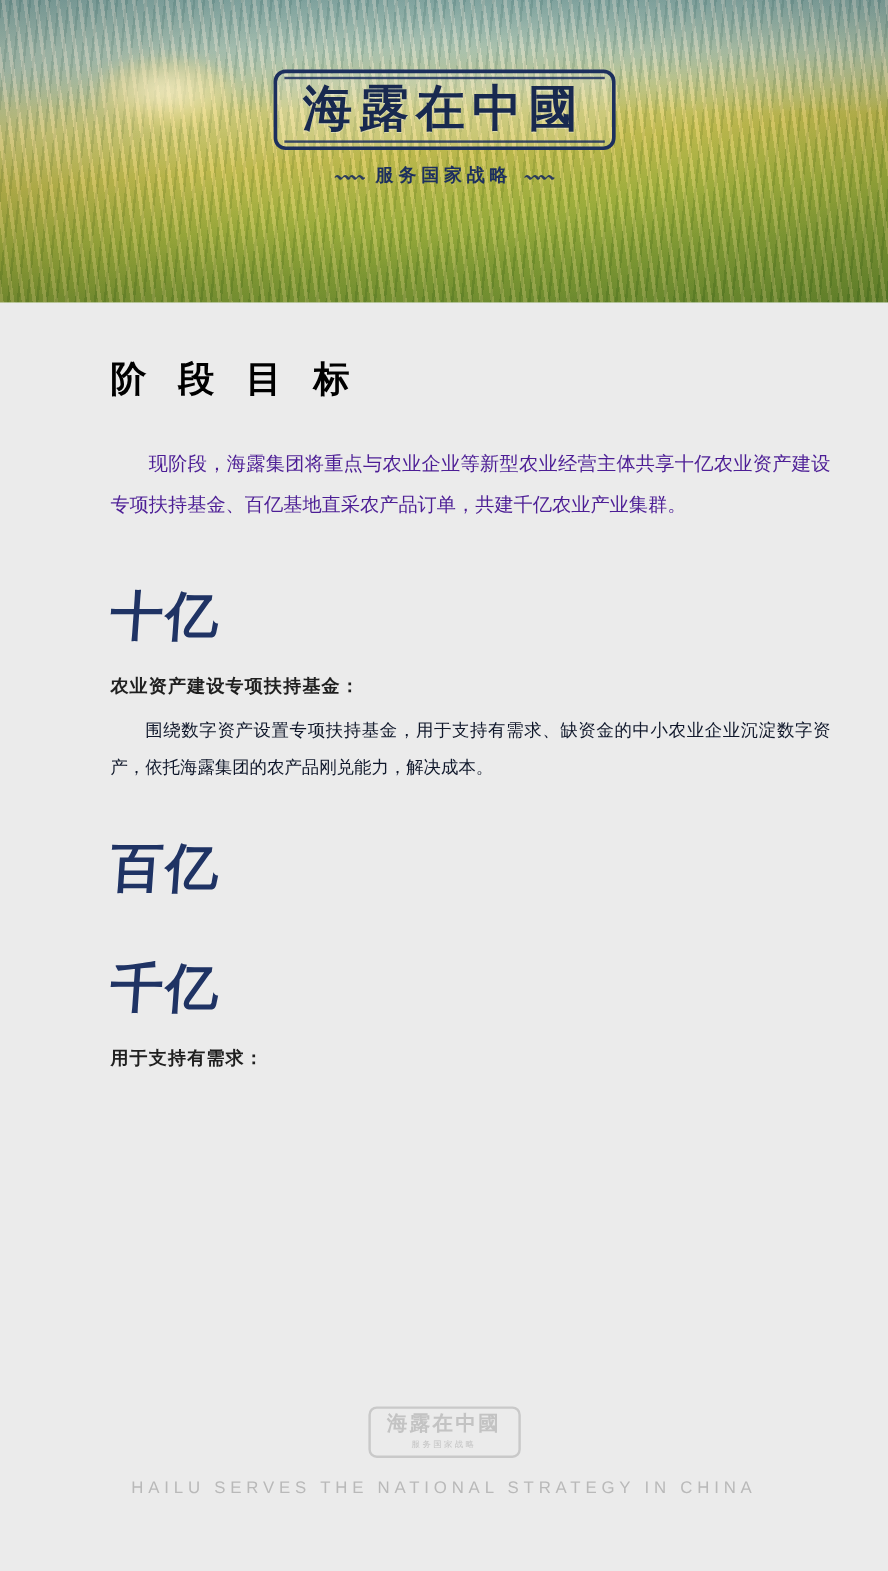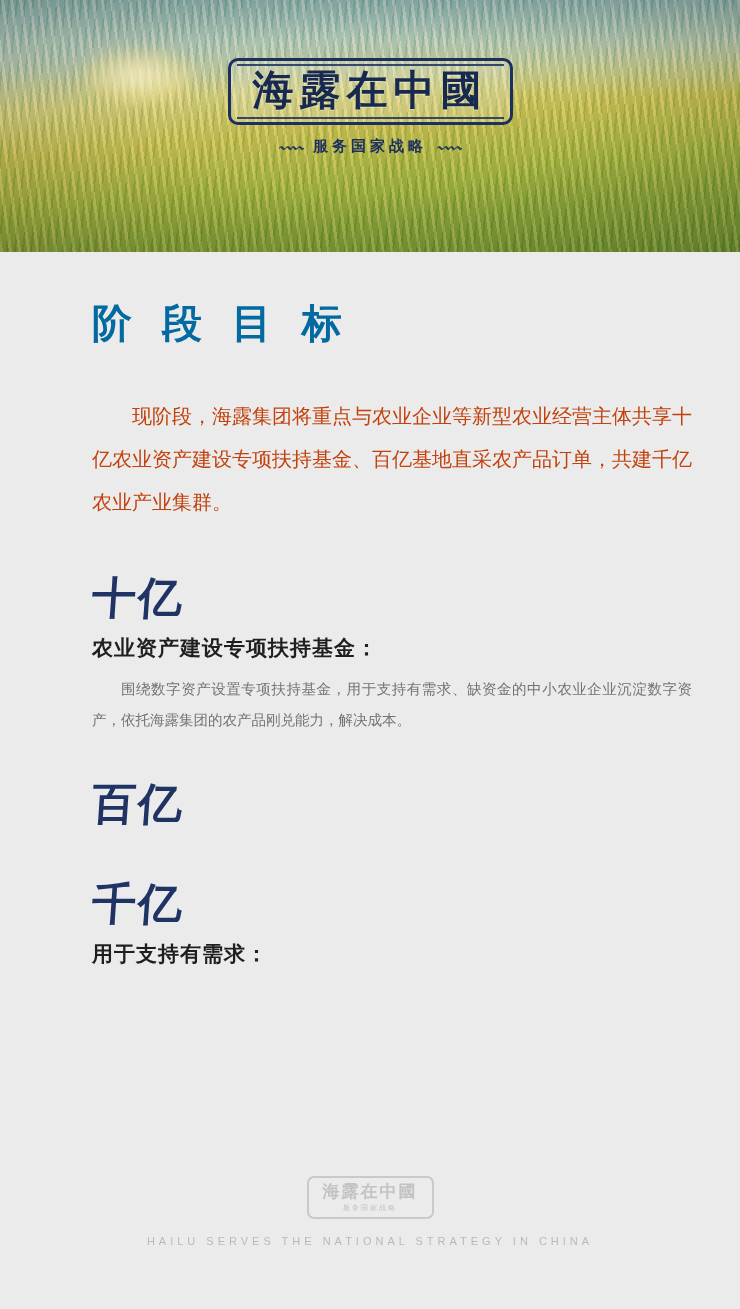--- a/index.html
+++ b/index.html
@@ -119,29 +119,29 @@
     white-space: nowrap;
   }
 
   
   .content {
     padding: 44px 46px 0 46px;
   }
   .page-title {
     font-family: "DejaVu Serif", "Liberation Serif", serif;
     font-weight: bold;
-    font-size: 40px;
+    font-size: 30px;
     letter-spacing: 8px;
-    color: #0369a1;
-    margin: 0 0 44px 46px;
+    color: #000000;
+    margin: 0 0 34px 46px;
   }
   .intro {
-    font-size: 20px;
+    font-size: 16px;
     line-height: 2.15;
-    color: #c2410c;
+    color: #4c1d95;
     text-indent: 2em;
     margin: 0 0 52px 46px;
     max-width: 600px;
     text-align: justify;
   }
 
   .section {
     margin: 0 0 46px 46px;
     max-width: 600px;
   }
@@ -152,29 +152,29 @@
     line-height: 1;
     color: #1f3364;
     letter-spacing: 2px;
     margin-bottom: 10px;
     transform: skewX(-4deg);
     display: inline-block;
   }
   .section .sec-title {
     font-family: "DejaVu Serif", "Liberation Serif", serif;
     font-weight: bold;
-    font-size: 21px;
+    font-size: 15px;
     letter-spacing: 1px;
     color: #1f1f1f;
-    margin: 4px 0 12px 0;
+    margin: 17px 0 12px 0;
   }
   .section .sec-body {
     font-size: 14.5px;
     line-height: 2.15;
-    color: #737373;
+    color: #0f172a;
     text-indent: 2em;
     text-align: justify;
   }
 
   
   .footer {
     position: absolute;
     left: 0;
     right: 0;
     bottom: 62px;
@@ -194,21 +194,21 @@
     letter-spacing: 2px;
     line-height: 1.2;
   }
   .footer-logo .fl-sub {
     font-size: 7px;
     letter-spacing: 2px;
     margin-top: 2px;
   }
   .footer-en {
     margin-top: 16px;
-    font-size: 11px;
+    font-size: 14px;
     letter-spacing: 4px;
     color: #b9b9b9;
   }
 </style>
 </head>
 <body>
 
 <div class="hero">
   <div class="sky"></div>
   <div class="wheat"></div>

